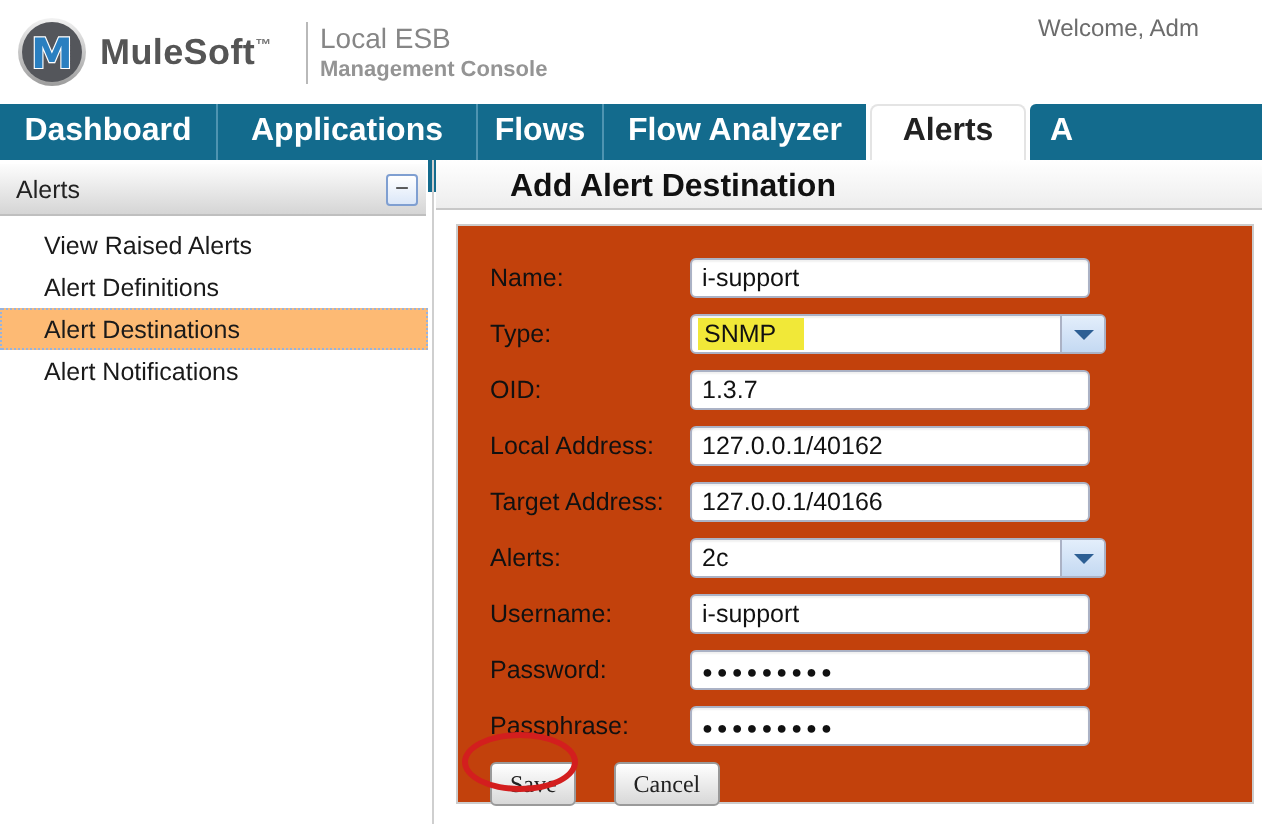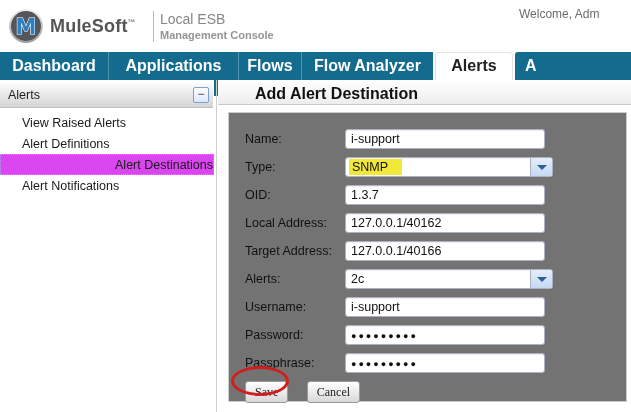--- a/index.html
+++ b/index.html
@@ -30,32 +30,32 @@
   .sidebar { position:absolute; left:0; top:80px; width:214px; height:332px; background:#fff; }
   .side-header { position:absolute; left:0; top:2px; width:213px; height:26px;
     background:linear-gradient(#fdfdfd,#d5d5d5); border-bottom:1px solid #bfbfbf; }
   .side-title { position:absolute; left:8px; top:6px; font-size:12.5px; color:#222; }
   .collapse-btn { position:absolute; right:4px; top:5px; width:16px; height:16px;
     background:linear-gradient(#ffffff,#dbe7f8); border:1px solid #7f9fd1; border-radius:2px;
     font-size:12px; line-height:13px; text-align:center; color:#444; cursor:pointer; }
   .side-items { position:absolute; left:0; top:32px; width:214px; }
   .side-item { height:21px; line-height:21px; padding-left:21px; font-size:12.5px; color:#1a1a1a;
     border:1px dotted transparent; cursor:pointer; }
-  .side-item.selected { background:#d946ef; border:1px dotted #97b3dd;text-align:right; }
+  .side-item.selected { background:#fdba74; border:1px dotted #97b3dd; }
 
   .v-divider { position:absolute; left:216px; top:80px; width:1px; height:332px; background:#cfcfcf; }
 
   
   .main { position:absolute; left:218px; top:80px; width:413px; height:332px; background:#fff; }
   .main-heading { position:absolute; left:0; top:0; width:413px; height:25px;
     background:linear-gradient(#ffffff,#ededed); border-bottom:1px solid #c8c8c8; }
   .main-heading span { position:absolute; left:10px; top:5px; font-size:16px; font-weight:bold; color:#111;margin-left:27px; }
 
   .panel { position:absolute; left:10px; top:32px; width:399px; height:290px;
-    border:1px solid #cccccc; background:#737373; padding:16px 0 0 16px; }
+    border:1px solid #cccccc; background:#c2410c; padding:16px 0 0 16px; }
   .frow { height:20px; margin-bottom:8px; position:relative; }
   .flabel { position:absolute; left:0; top:3px; width:100px; font-size:12.5px; color:#111; }
   .tinput { position:absolute; left:100px; top:0; width:200px; height:20px;
     border:1px solid #abb2c5; border-radius:3px; padding:0 5px; font-size:12.5px; color:#111;
     font-family:"Liberation Sans", sans-serif; box-shadow:inset 0 1px 1px rgba(0,0,0,0.06); outline:none; }
   .masked .tinput { font-size:9px; letter-spacing:2px; font-weight:bold; padding-top:2px; }
   .selbox { position:absolute; left:100px; top:0; width:208px; height:20px;
     border:1px solid #abb2c5; border-radius:3px; background:#fff; cursor:pointer;
     box-shadow:inset 0 1px 1px rgba(0,0,0,0.06); }
   .selbox .sel-text { position:absolute; left:5px; top:2px; font-size:12.5px; color:#111; }

